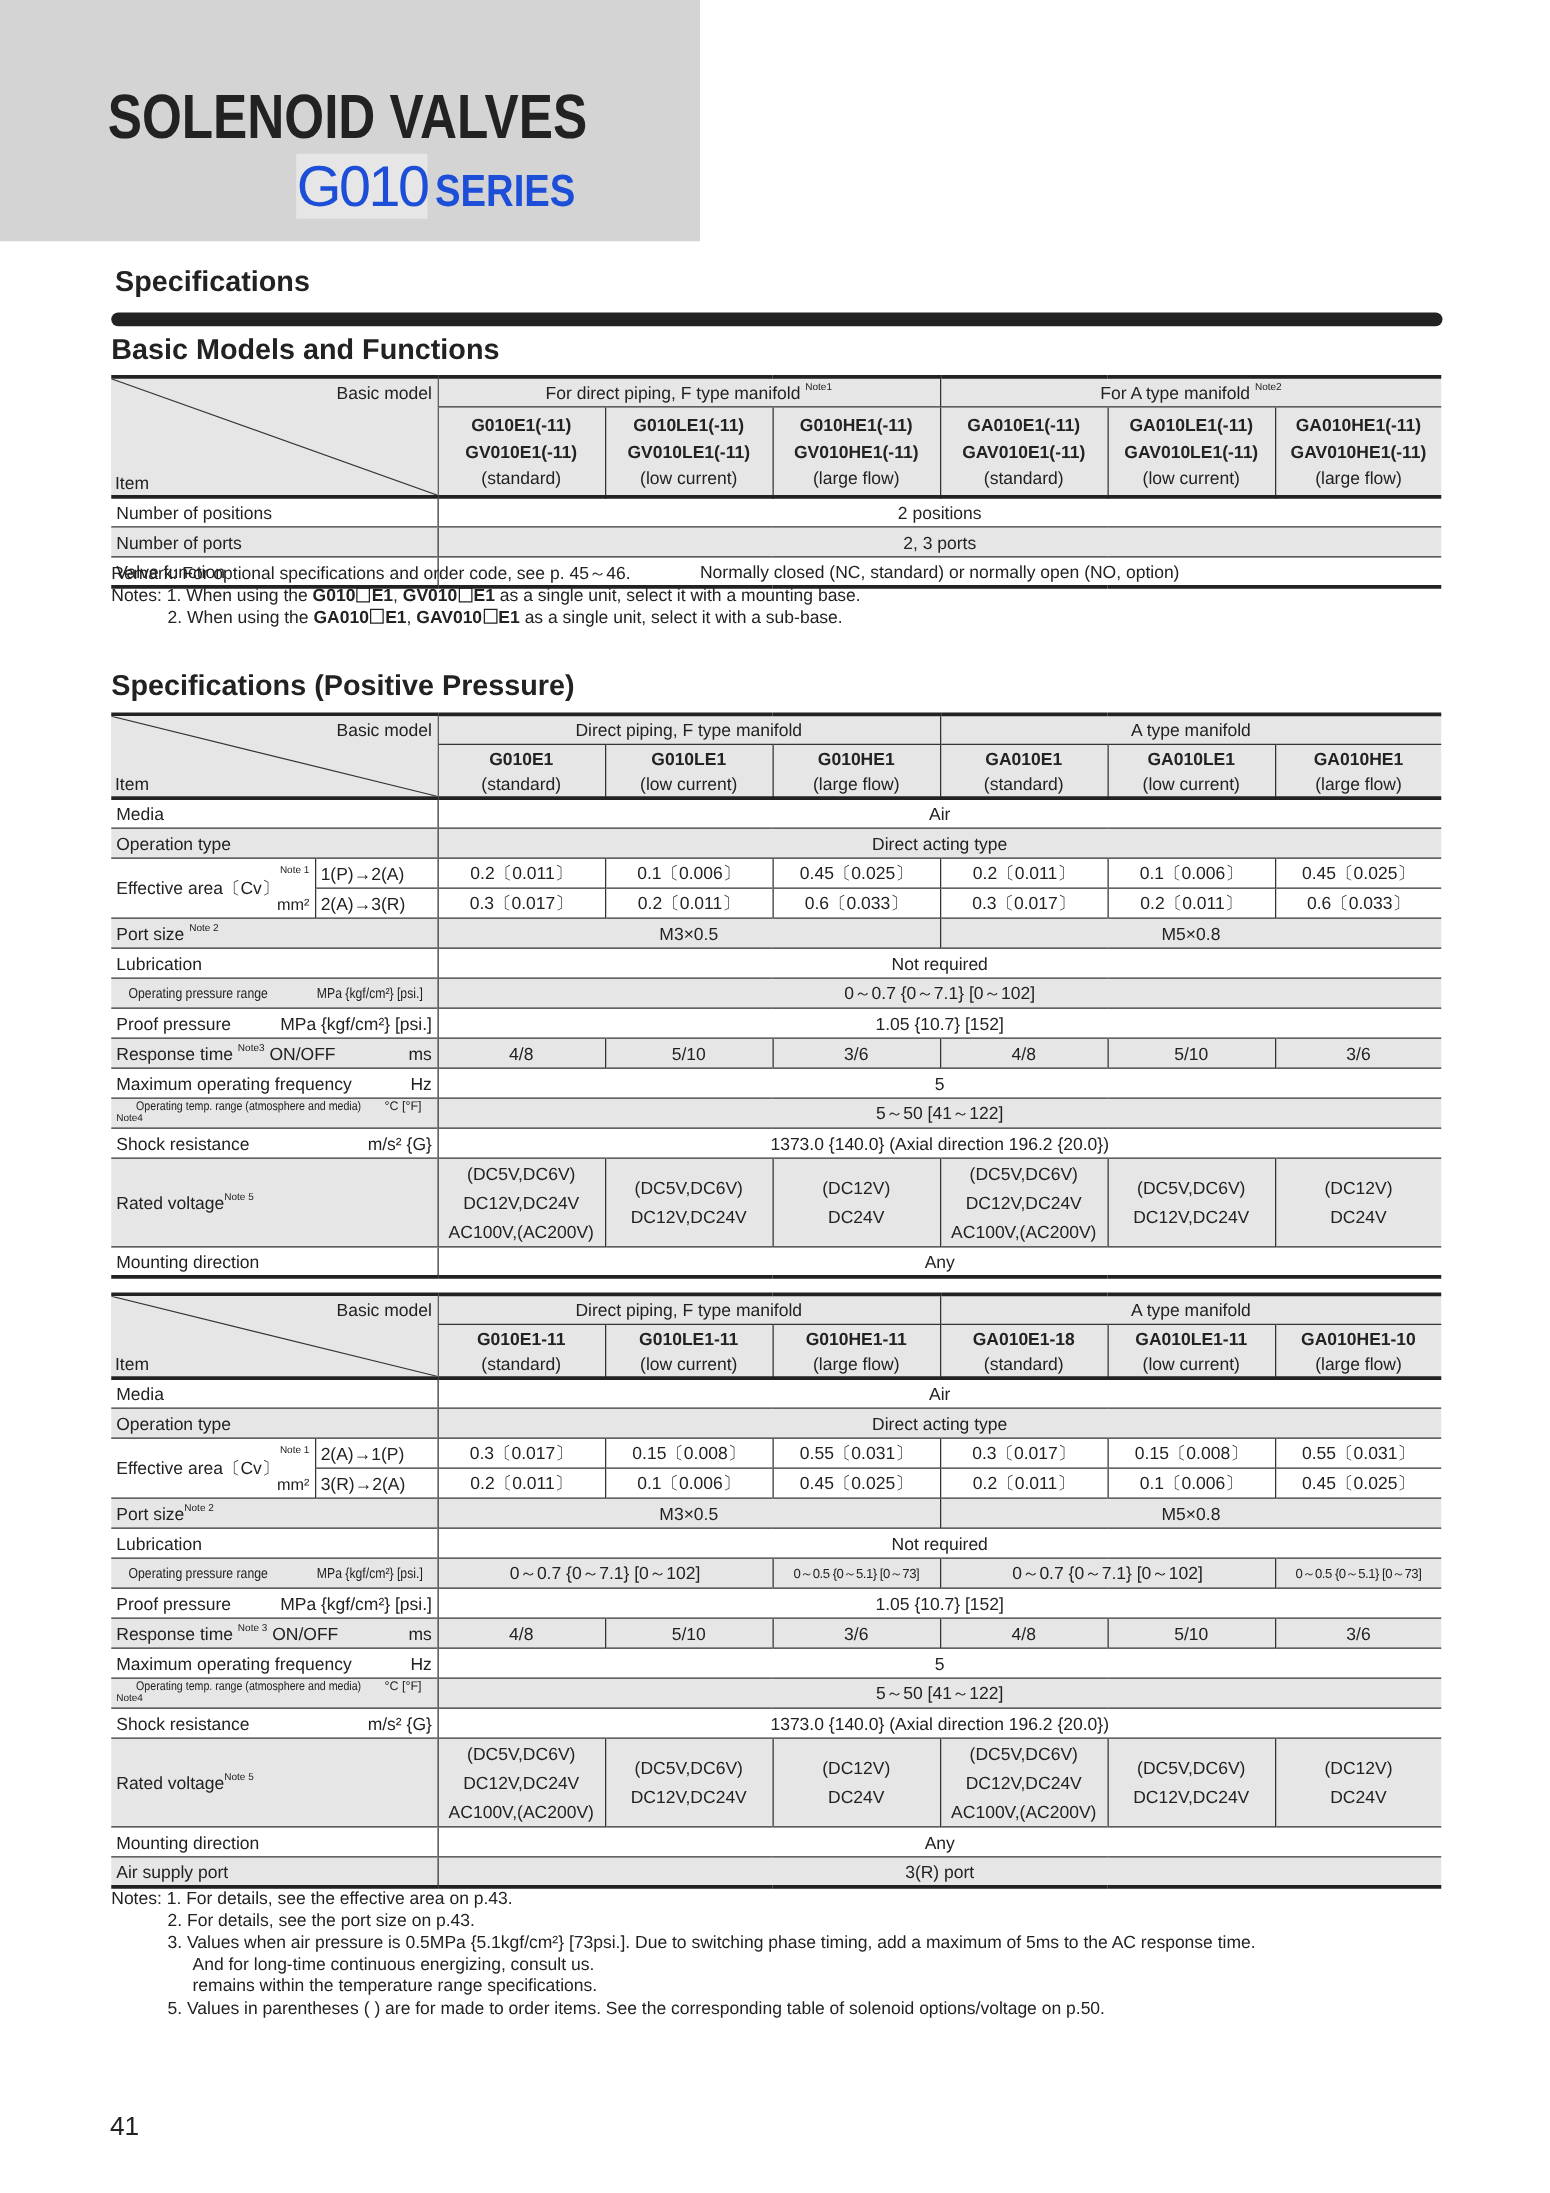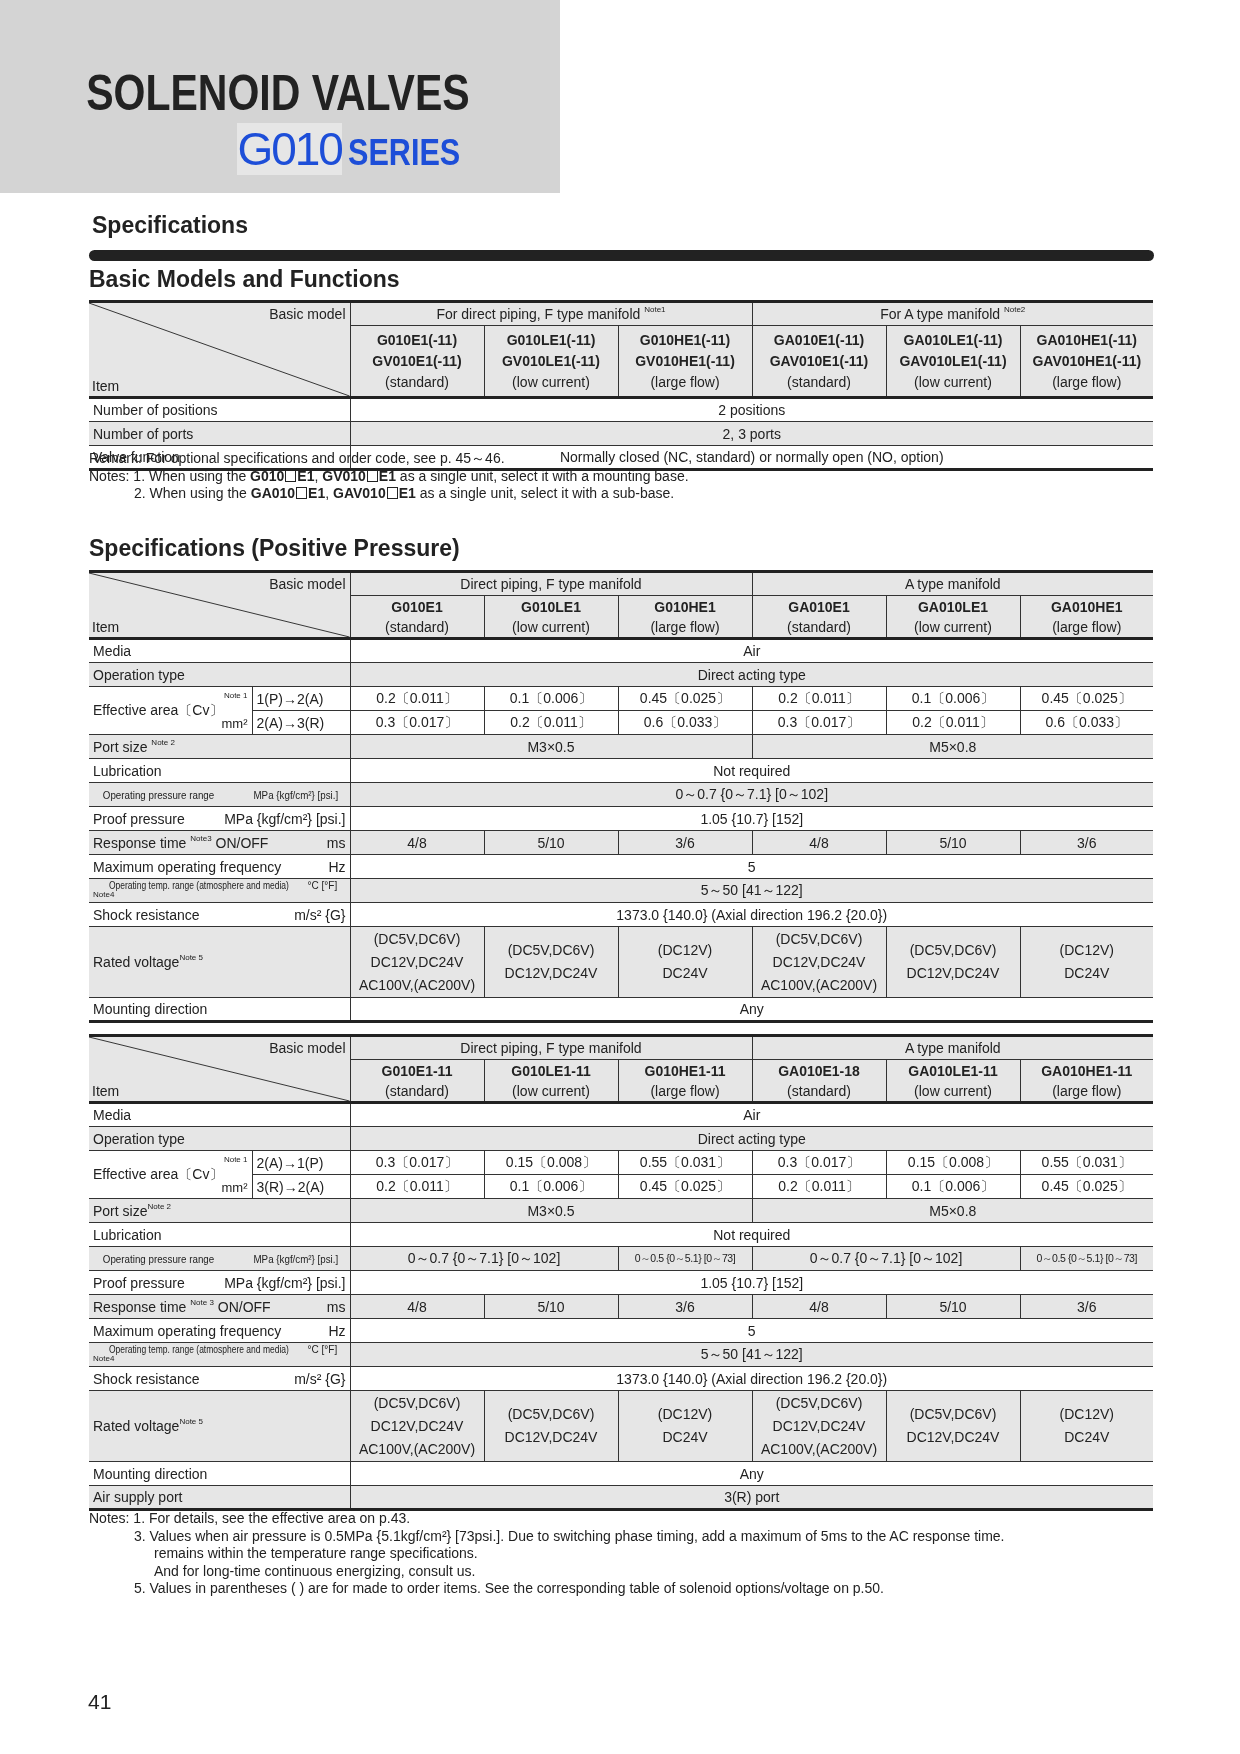--- a/index.html
+++ b/index.html
@@ -258,21 +258,21 @@
     </th>
     <th colspan="3" class="c vl topline" style="height:23px">Direct piping, F type manifold</th>
     <th colspan="3" class="c vl topline">A type manifold</th>
   </tr>
   <tr class="g" style="line-height:20px">
     <td class="c vl model" style="height:43px"><b>G010E1-11</b><span>(standard)</span></td>
     <td class="c vl model"><b>G010LE1-11</b><span>(low current)</span></td>
     <td class="c vl model"><b>G010HE1-11</b><span>(large flow)</span></td>
     <td class="c vl model"><b>GA010E1-18</b><span>(standard)</span></td>
     <td class="c vl model"><b>GA010LE1-11</b><span>(low current)</span></td>
-    <td class="c vl model"><b>GA010HE1-11</b><span>(large flow)</span></td>
+    <td class="c vl model"><b>GA010HE1-10</b><span>(large flow)</span></td>
   </tr>
   <tr>
     <td colspan="2" class="l" style="border-top:3px solid #222">Media</td>
     <td colspan="6" class="c vl" style="border-top:3px solid #222">Air</td>
   </tr>
   <tr class="g">
     <td colspan="2" class="l">Operation type</td>
     <td colspan="6" class="c vl">Direct acting type</td>
   </tr>
   <tr>
@@ -370,19 +370,20 @@
   </tr>
   <tr class="g thick-bottom">
     <td colspan="2" class="l">Air supply port</td>
     <td colspan="6" class="c vl">3(R) port</td>
   </tr>
 </tbody>
   </table>
 
 <div class="notes" style="top:1510px">
   <div>Notes: 1. For details, see the effective area on p.43.</div>
+  <div class="ind">2. For details, see the port size on p.43.</div>
   <div class="ind">3. Values when air pressure is 0.5MPa {5.1kgf/cm²} [73psi.]. Due to switching phase timing, add a maximum of 5ms to the AC response time.</div>
+  <div class="ind2">And for long-time continuous energizing, consult us.</div>
   <div class="ind2">remains within the temperature range specifications.</div>
-  <div class="ind2">And for long-time continuous energizing, consult us.</div>
   <div class="ind">5. Values in parentheses ( ) are for made to order items. See the corresponding table of solenoid options/voltage on p.50.</div>
 </div>
 
 <div class="pg">41</div>
 
 </body></html>

